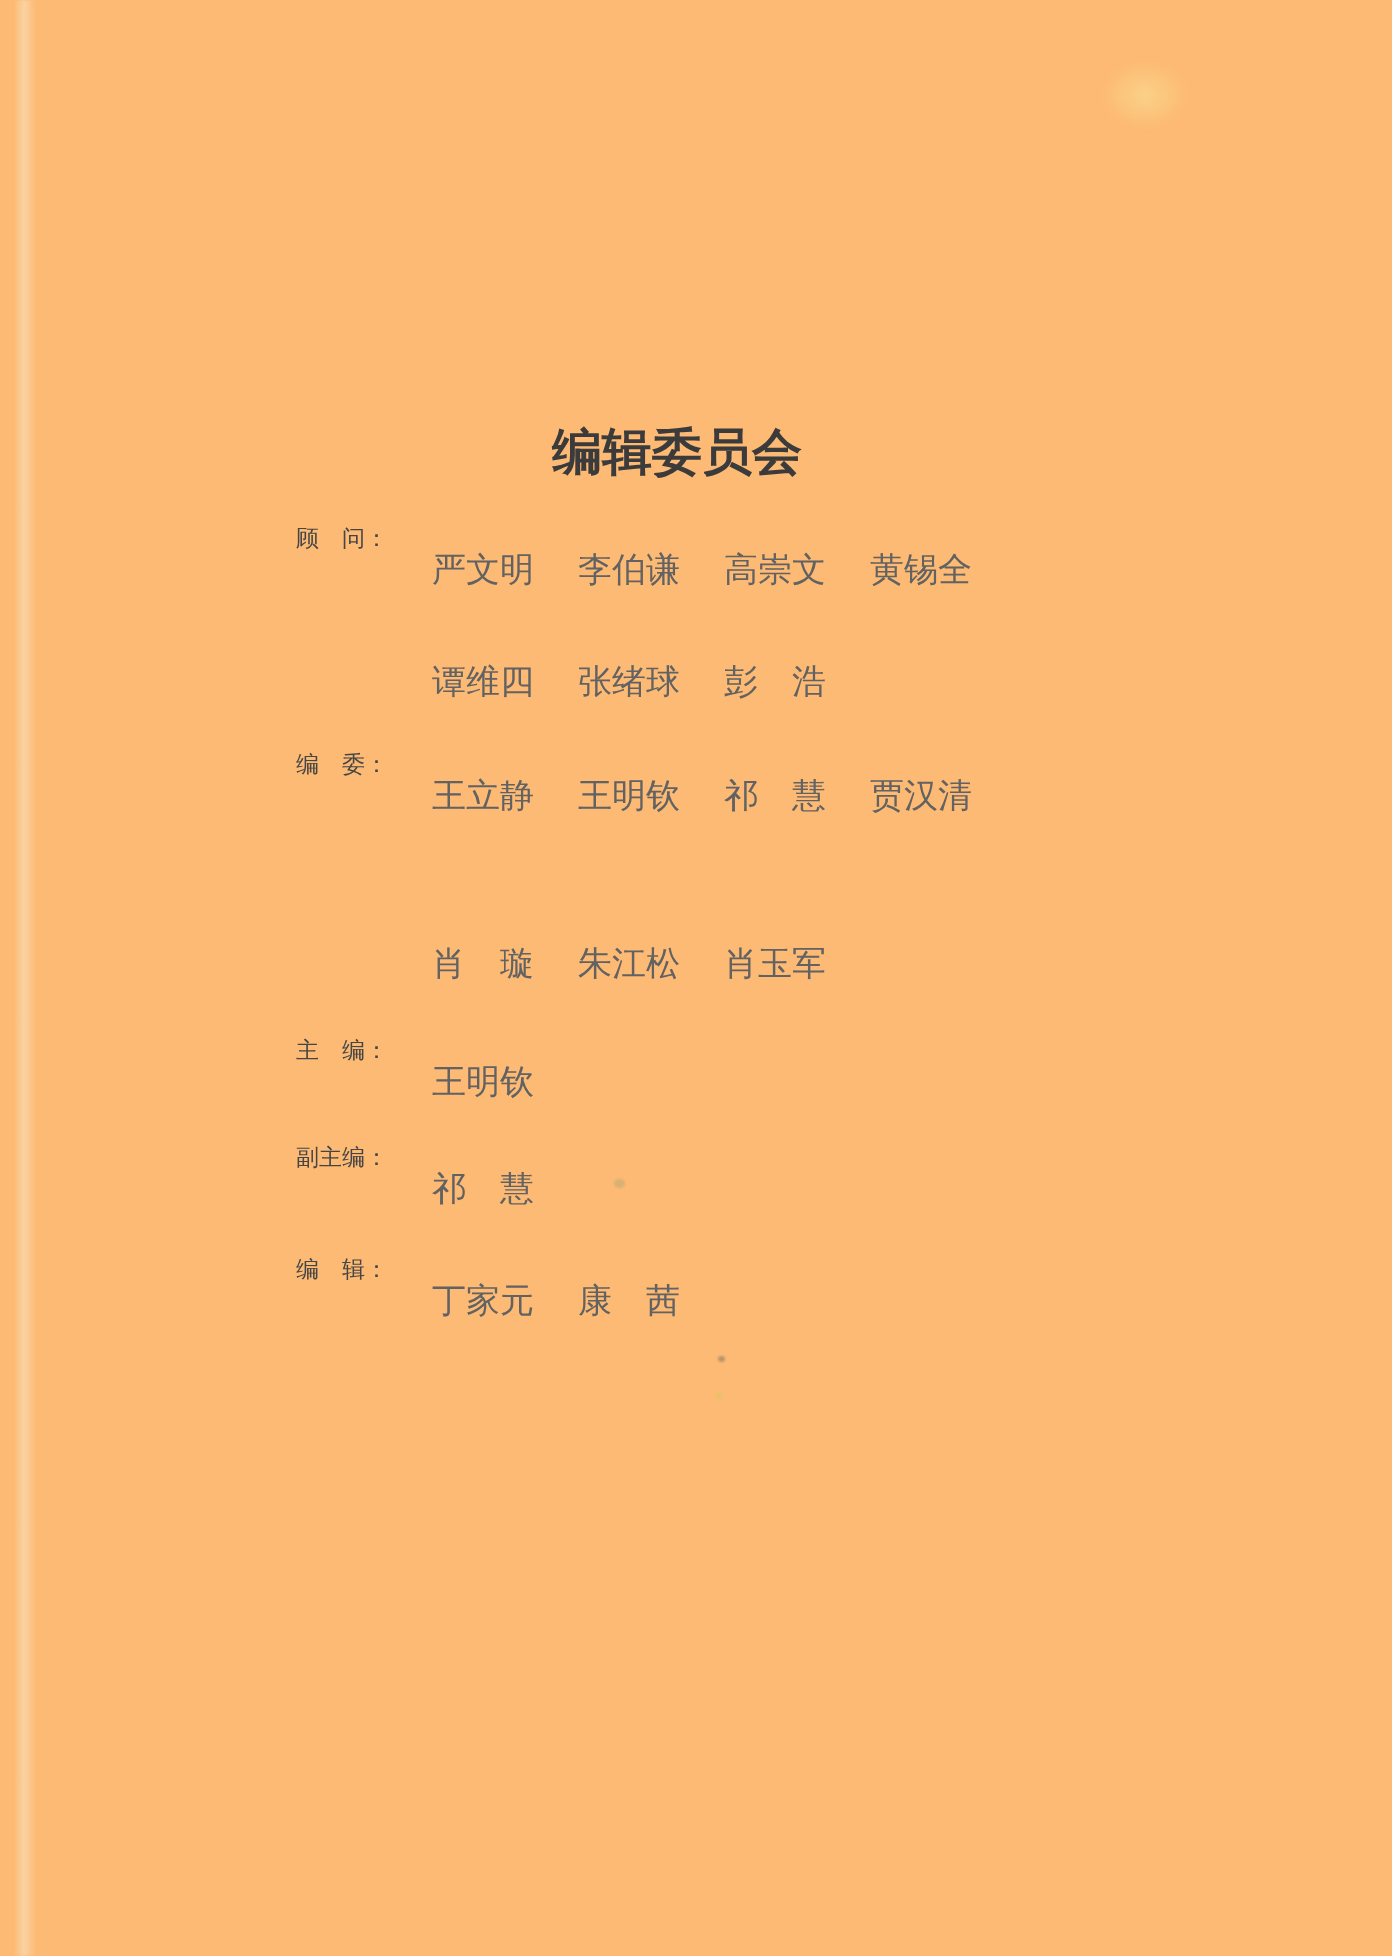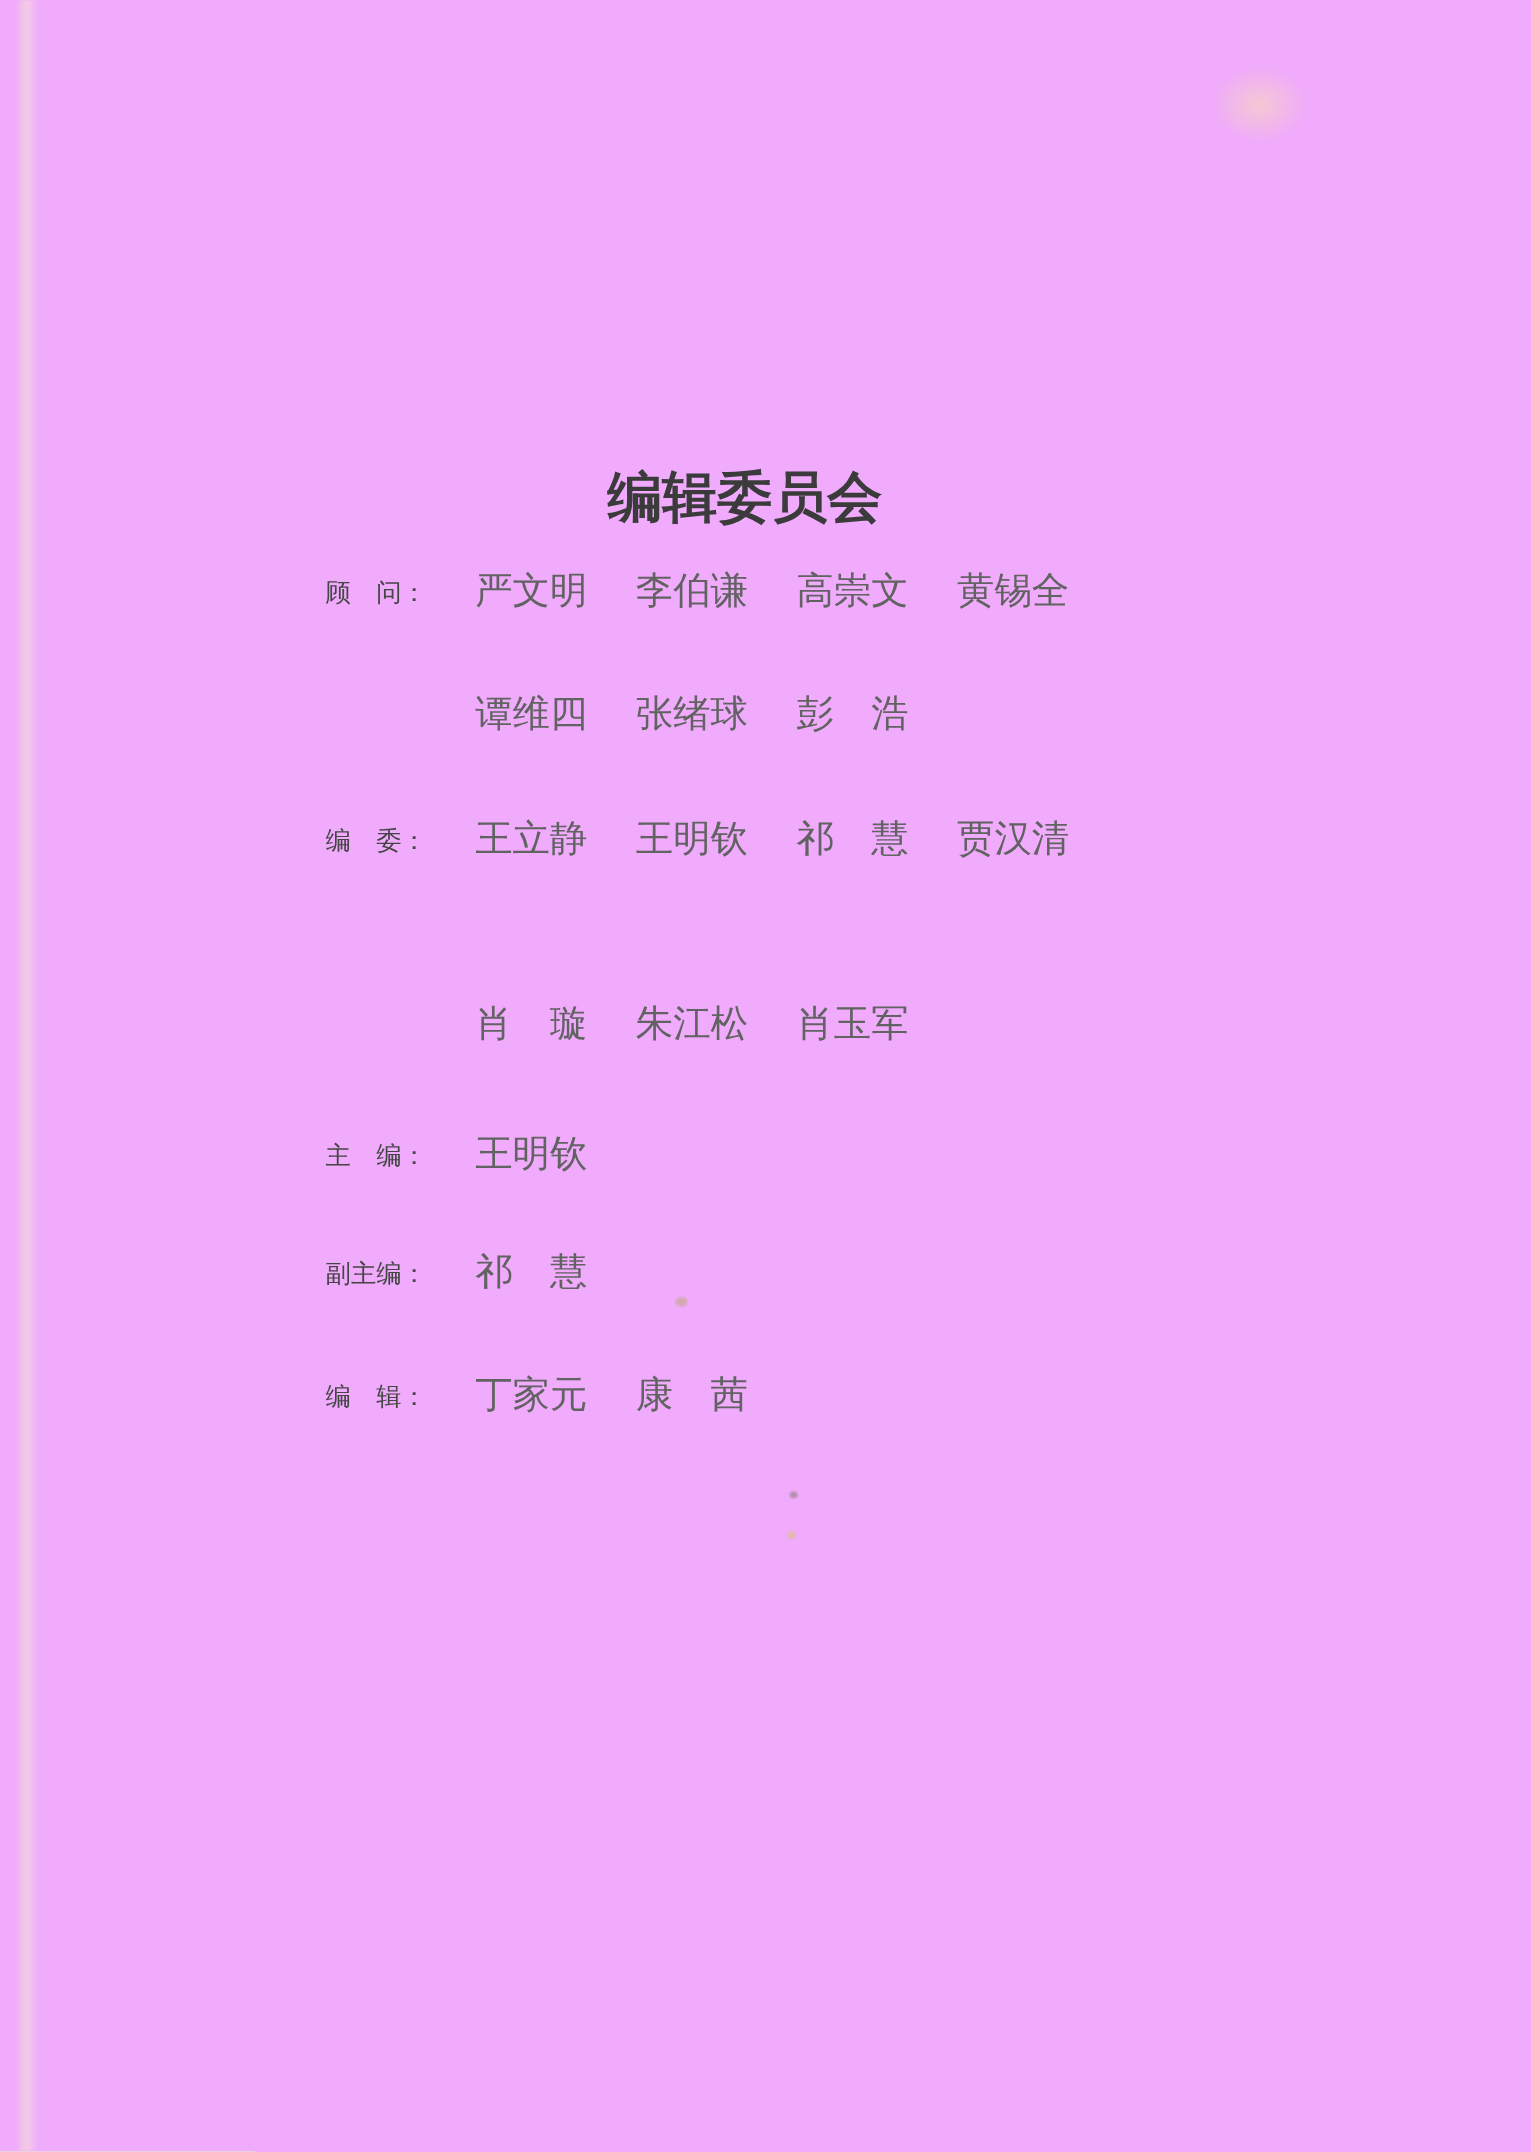--- a/index.html
+++ b/index.html
@@ -5,21 +5,21 @@
   html, body {
     margin: 0;
     padding: 0;
     background: #e9e6da;
   }
   .page {
     position: relative;
     width: 1392px;
     height: 1956px;
     margin: 0 auto;
-    background: #f0abfc;
+    background: #fdba74;
     overflow: hidden;
     font-family: "Liberation Serif", "DejaVu Serif", serif;
   }
   
   .edge-streak {
     position: absolute;
     left: 14px;
     top: 0;
     width: 22px;
     height: 100%;
@@ -54,20 +54,21 @@
   }
   .name-row {
     position: absolute;
     left: 432px;
     display: flex;
     gap: 44px;
     font-size: 34px;
     line-height: 38px;
     color: #626262;
     white-space: pre;
+    margin-top: 32px;
   }
   .name-row .name {
     display: inline-block;
     white-space: pre;
   }
   
   .speck {
     position: absolute;
     border-radius: 50%;
     filter: blur(1px);

